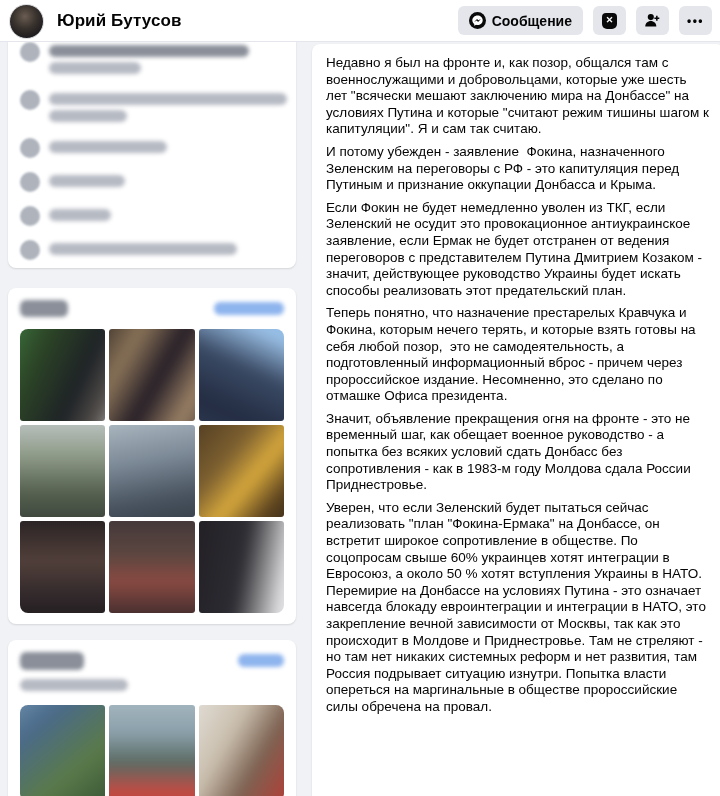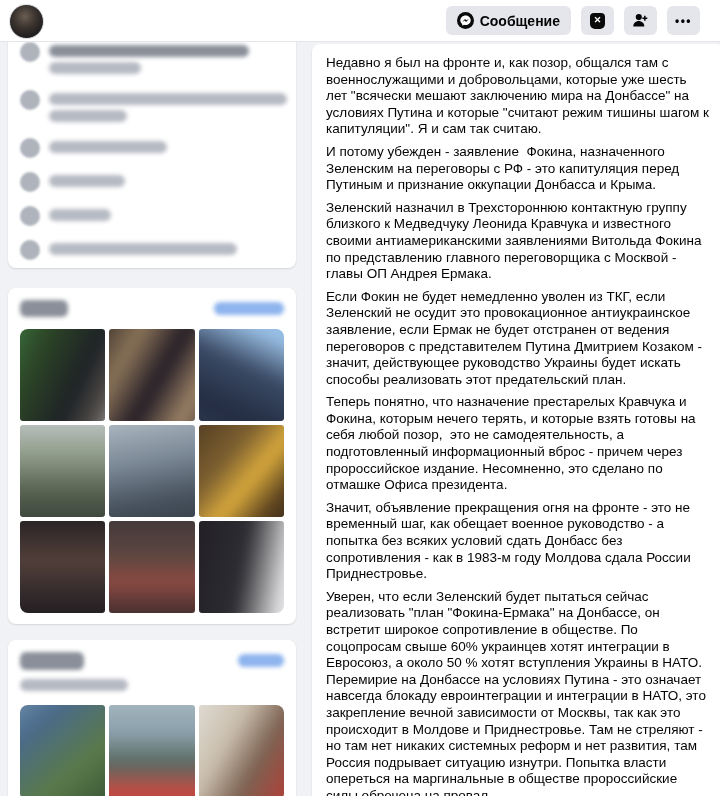--- a/index.html
+++ b/index.html
@@ -16,21 +16,21 @@
     background:#fff; border-bottom:1px solid #e4e6eb;
     display:flex; align-items:center; z-index:5;
   }
   .avatar {
     width:35px; height:35px; border-radius:50%;
     margin-left:9px; margin-top:2px;
     background:radial-gradient(circle at 45% 35%, #6a5d52 0%, #3a332e 40%, #17161a 85%);
     border:1px solid #d8dadf; flex:none;
   }
   .profile-name { font-size:17px; font-weight:bold; margin-left:13px; letter-spacing:.1px; }
-  .header-buttons { margin-left:auto; margin-right:20px; display:flex; align-items:center; gap:10px; }
+  .header-buttons { margin-left:auto; margin-right:8px; display:flex; align-items:center; gap:10px; }
   .hbtn {
     background:#e4e6eb; border:none; border-radius:6px; height:29px;
     display:flex; align-items:center; justify-content:center;
     font-family:inherit; font-size:14px; font-weight:600; color:#050505;
     cursor:pointer; padding:0 11px;
   }
   .hbtn.square { width:33px; padding:0; }
   .msgr { width:17px; height:17px; margin-right:6px; flex:none; }
   .bellx {
     width:15px; height:16px; background:#0a0a0a;
@@ -78,20 +78,21 @@
   .post-card p {
     font-size:13.5px; line-height:16.6px; margin:0 0 6px 0;
     white-space:pre-wrap; color:#050505;
   }
 </style>
 </head>
 <body>
 
 <div class="header">
   <div class="avatar"></div>
+  <div class="profile-name">Юрий Бутусов</div>
   <div class="header-buttons">
     <button class="hbtn">
       <svg class="msgr" viewBox="0 0 36 36">
         <circle cx="18" cy="18" r="18" fill="#0a0a0a"></circle>
         <path fill="#ffffff" d="M18 7.2c-6.1 0-11 4.6-11 10.3 0 3.2 1.6 6.1 4.1 8v3.8l3.8-2.1c1 .3 2 .4 3.1.4 6.1 0 11-4.6 11-10.3S24.1 7.2 18 7.2zm1.2 13.8l-2.8-3-5.5 3 6.1-6.4 2.8 3 5.4-3-6 6.4z"></path>
       </svg>
       <span>Сообщение</span>
     </button>
     <button class="hbtn square">
       <span class="bellx">
@@ -205,19 +206,18 @@
       </div>
     <div class="ph">
         <div style="background:linear-gradient(120deg,#e8e6e2 0%,#cabfae 38%,#7c6252 62%,#b04038 88%,#6a2c28 100%)"></div>
       </div>
   </div>
 </div>
 
 <div class="post-card">
   <p>Недавно я был на фронте и, как позор, общался там с военнослужащими и добровольцами, которые уже шесть лет "всячески мешают заключению мира на Донбассе" на условиях Путина и которые "считают режим тишины шагом к капитуляции". Я и сам так считаю.</p>
   <p>И потому убежден - заявление  Фокина, назначенного Зеленским на переговоры с РФ - это капитуляция перед Путиным и признание оккупации Донбасса и Крыма.</p>
-  <p>Зеленский назначил в Трехстороннюю контактную группу близкого к Медведчуку Леонида Кравчука и известного своими антиамериканскими заявлениями Витольда Фокина по представлению главного переговорщика с Москвой - главы ОП Андрея Ермака.</p>
   <p>Если Фокин не будет немедленно уволен из ТКГ, если Зеленский не осудит это провокационное антиукраинское заявление, если Ермак не будет отстранен от ведения переговоров с представителем Путина Дмитрием Козаком - значит, действующее руководство Украины будет искать способы реализовать этот предательский план.</p>
   <p>Теперь понятно, что назначение престарелых Кравчука и Фокина, которым нечего терять, и которые взять готовы на себя любой позор,  это не самодеятельность, а подготовленный информационный вброс - причем через пророссийское издание. Несомненно, это сделано по отмашке Офиса президента.</p>
   <p>Значит, объявление прекращения огня на фронте - это не временный шаг, как обещает военное руководство - а попытка без всяких условий сдать Донбасс без сопротивления - как в 1983-м году Молдова сдала России Приднестровье.</p>
   <p>Уверен, что если Зеленский будет пытаться сейчас реализовать "план "Фокина-Ермака" на Донбассе, он встретит широкое сопротивление в обществе. По соцопросам свыше 60% украинцев хотят интеграции в Евросоюз, а около 50 % хотят вступления Украины в НАТО. Перемирие на Донбассе на условиях Путина - это означает навсегда блокаду евроинтеграции и интеграции в НАТО, это закрепление вечной зависимости от Москвы, так как это происходит в Молдове и Приднестровье. Там не стреляют - но там нет никаких системных реформ и нет развития, там Россия подрывает ситуацию изнутри. Попытка власти опереться на маргинальные в обществе пророссийские силы обречена на провал.</p>
 
 </div>
 
 </body></html>

